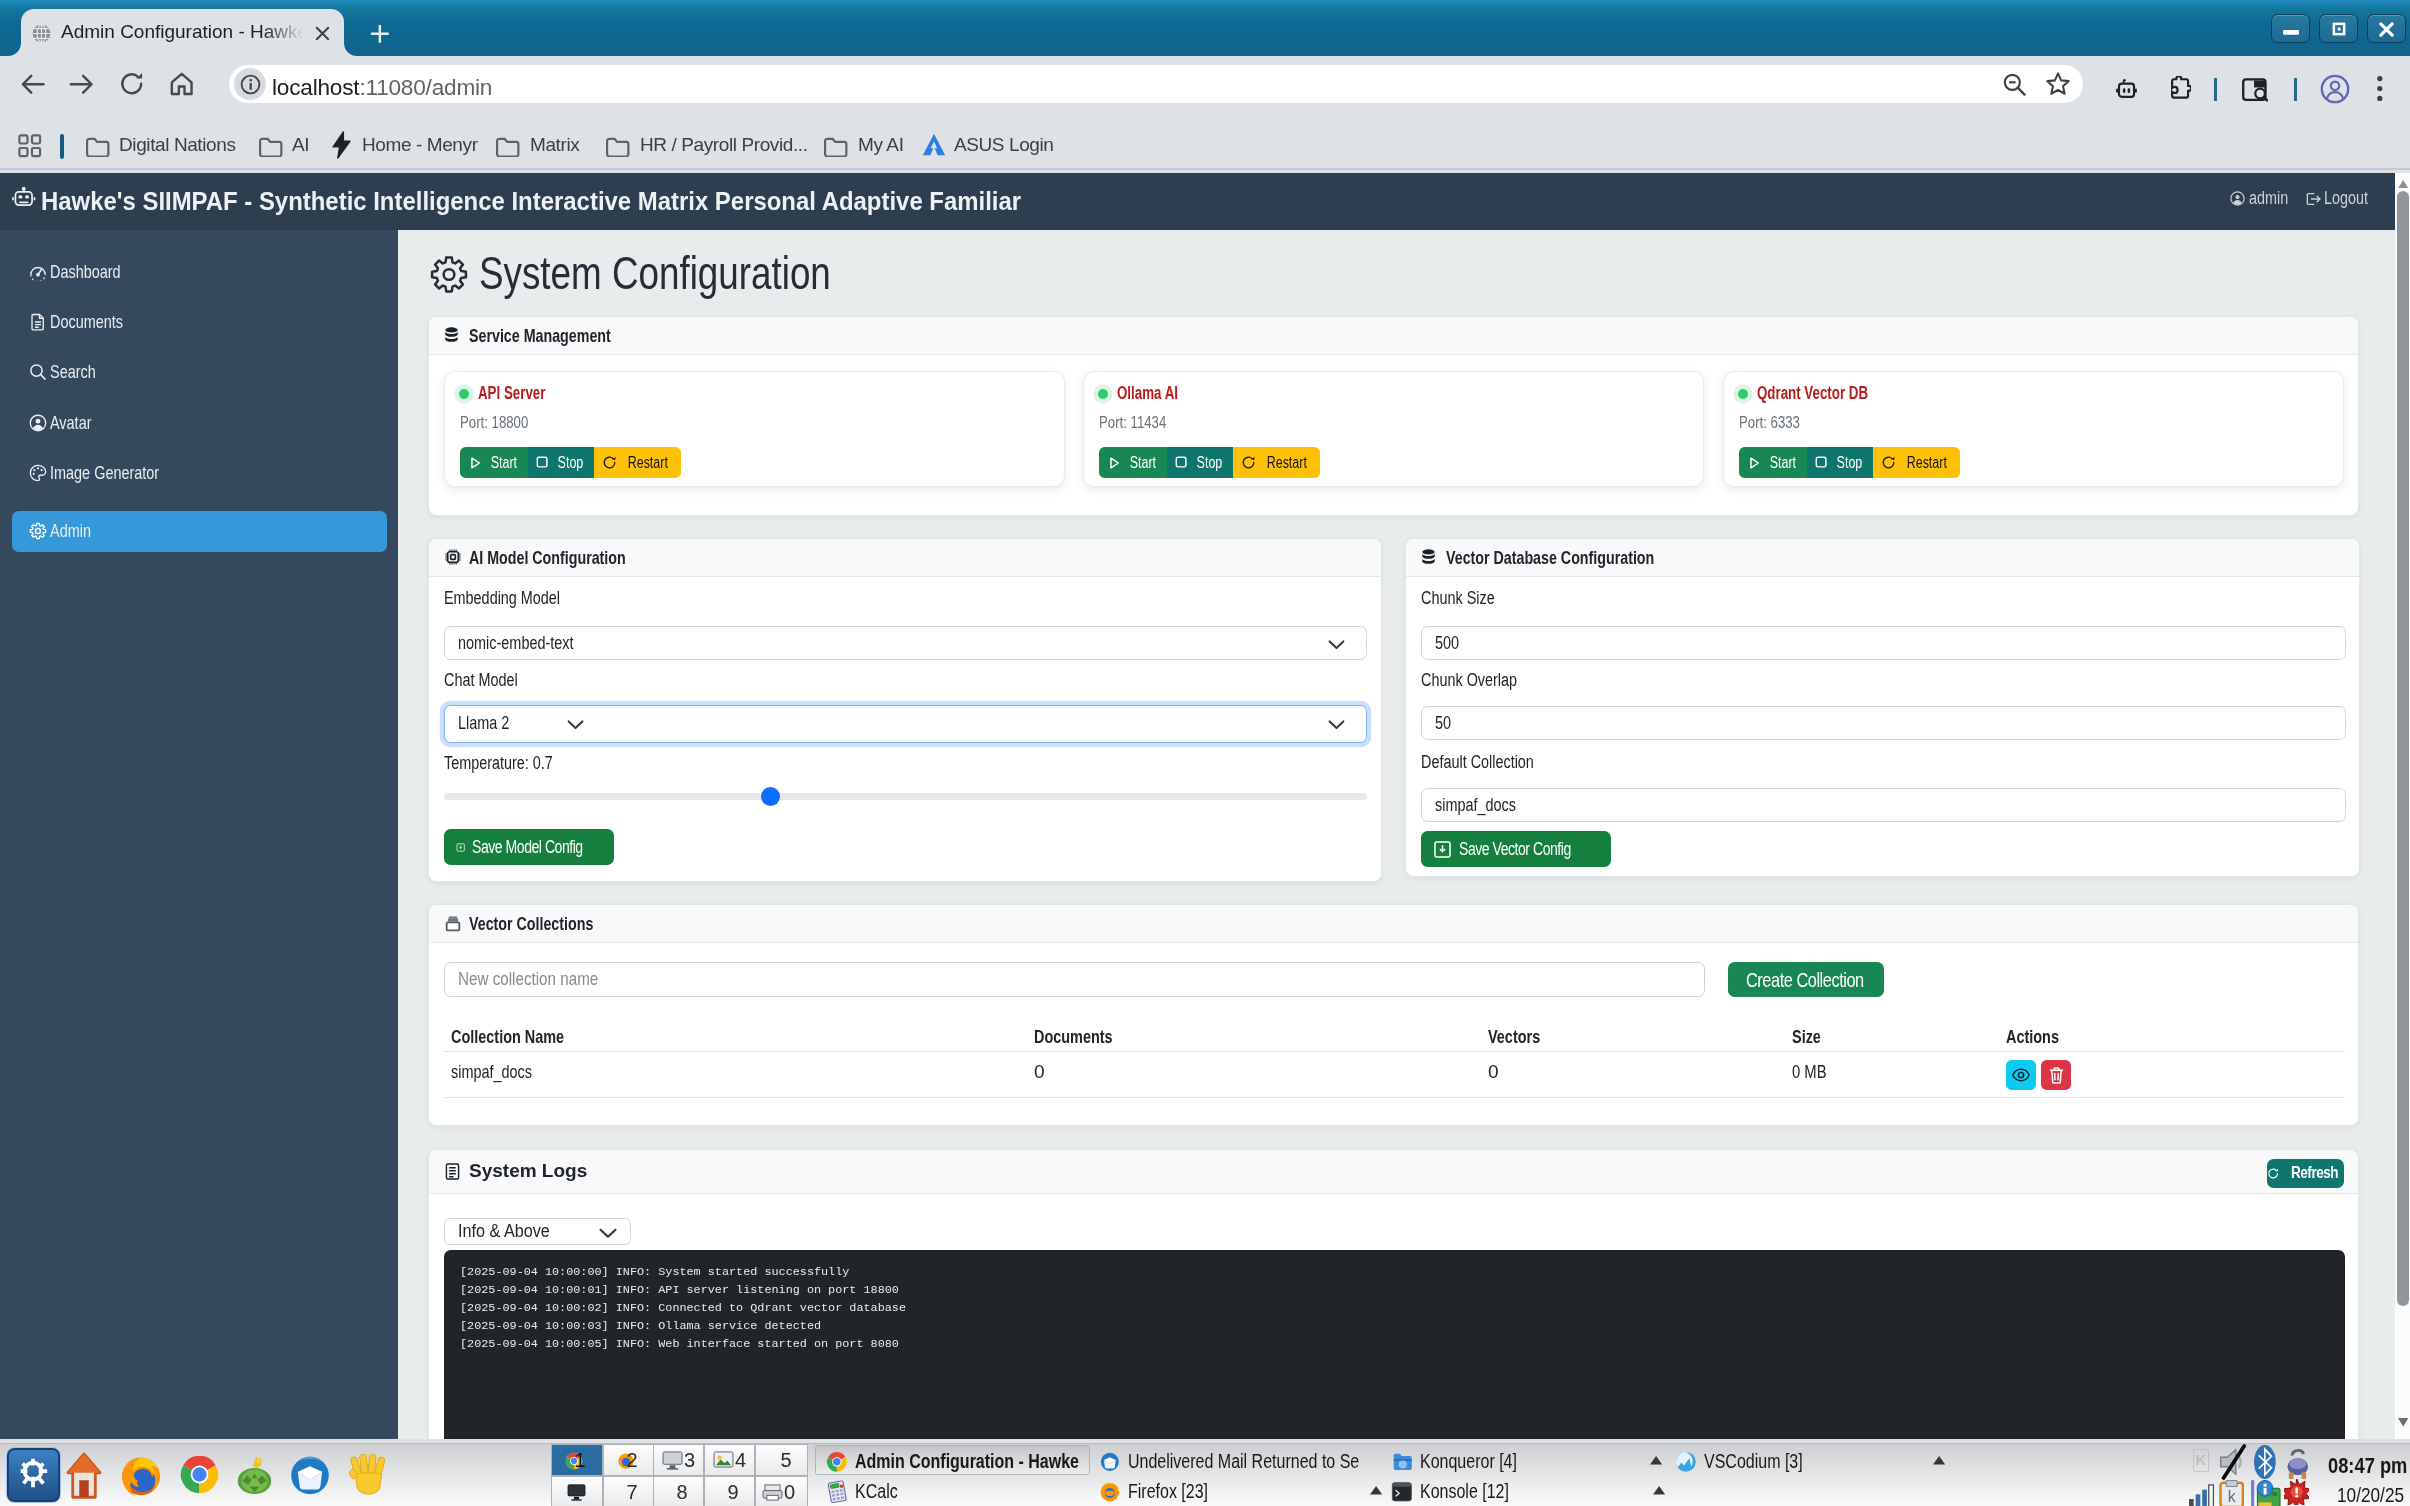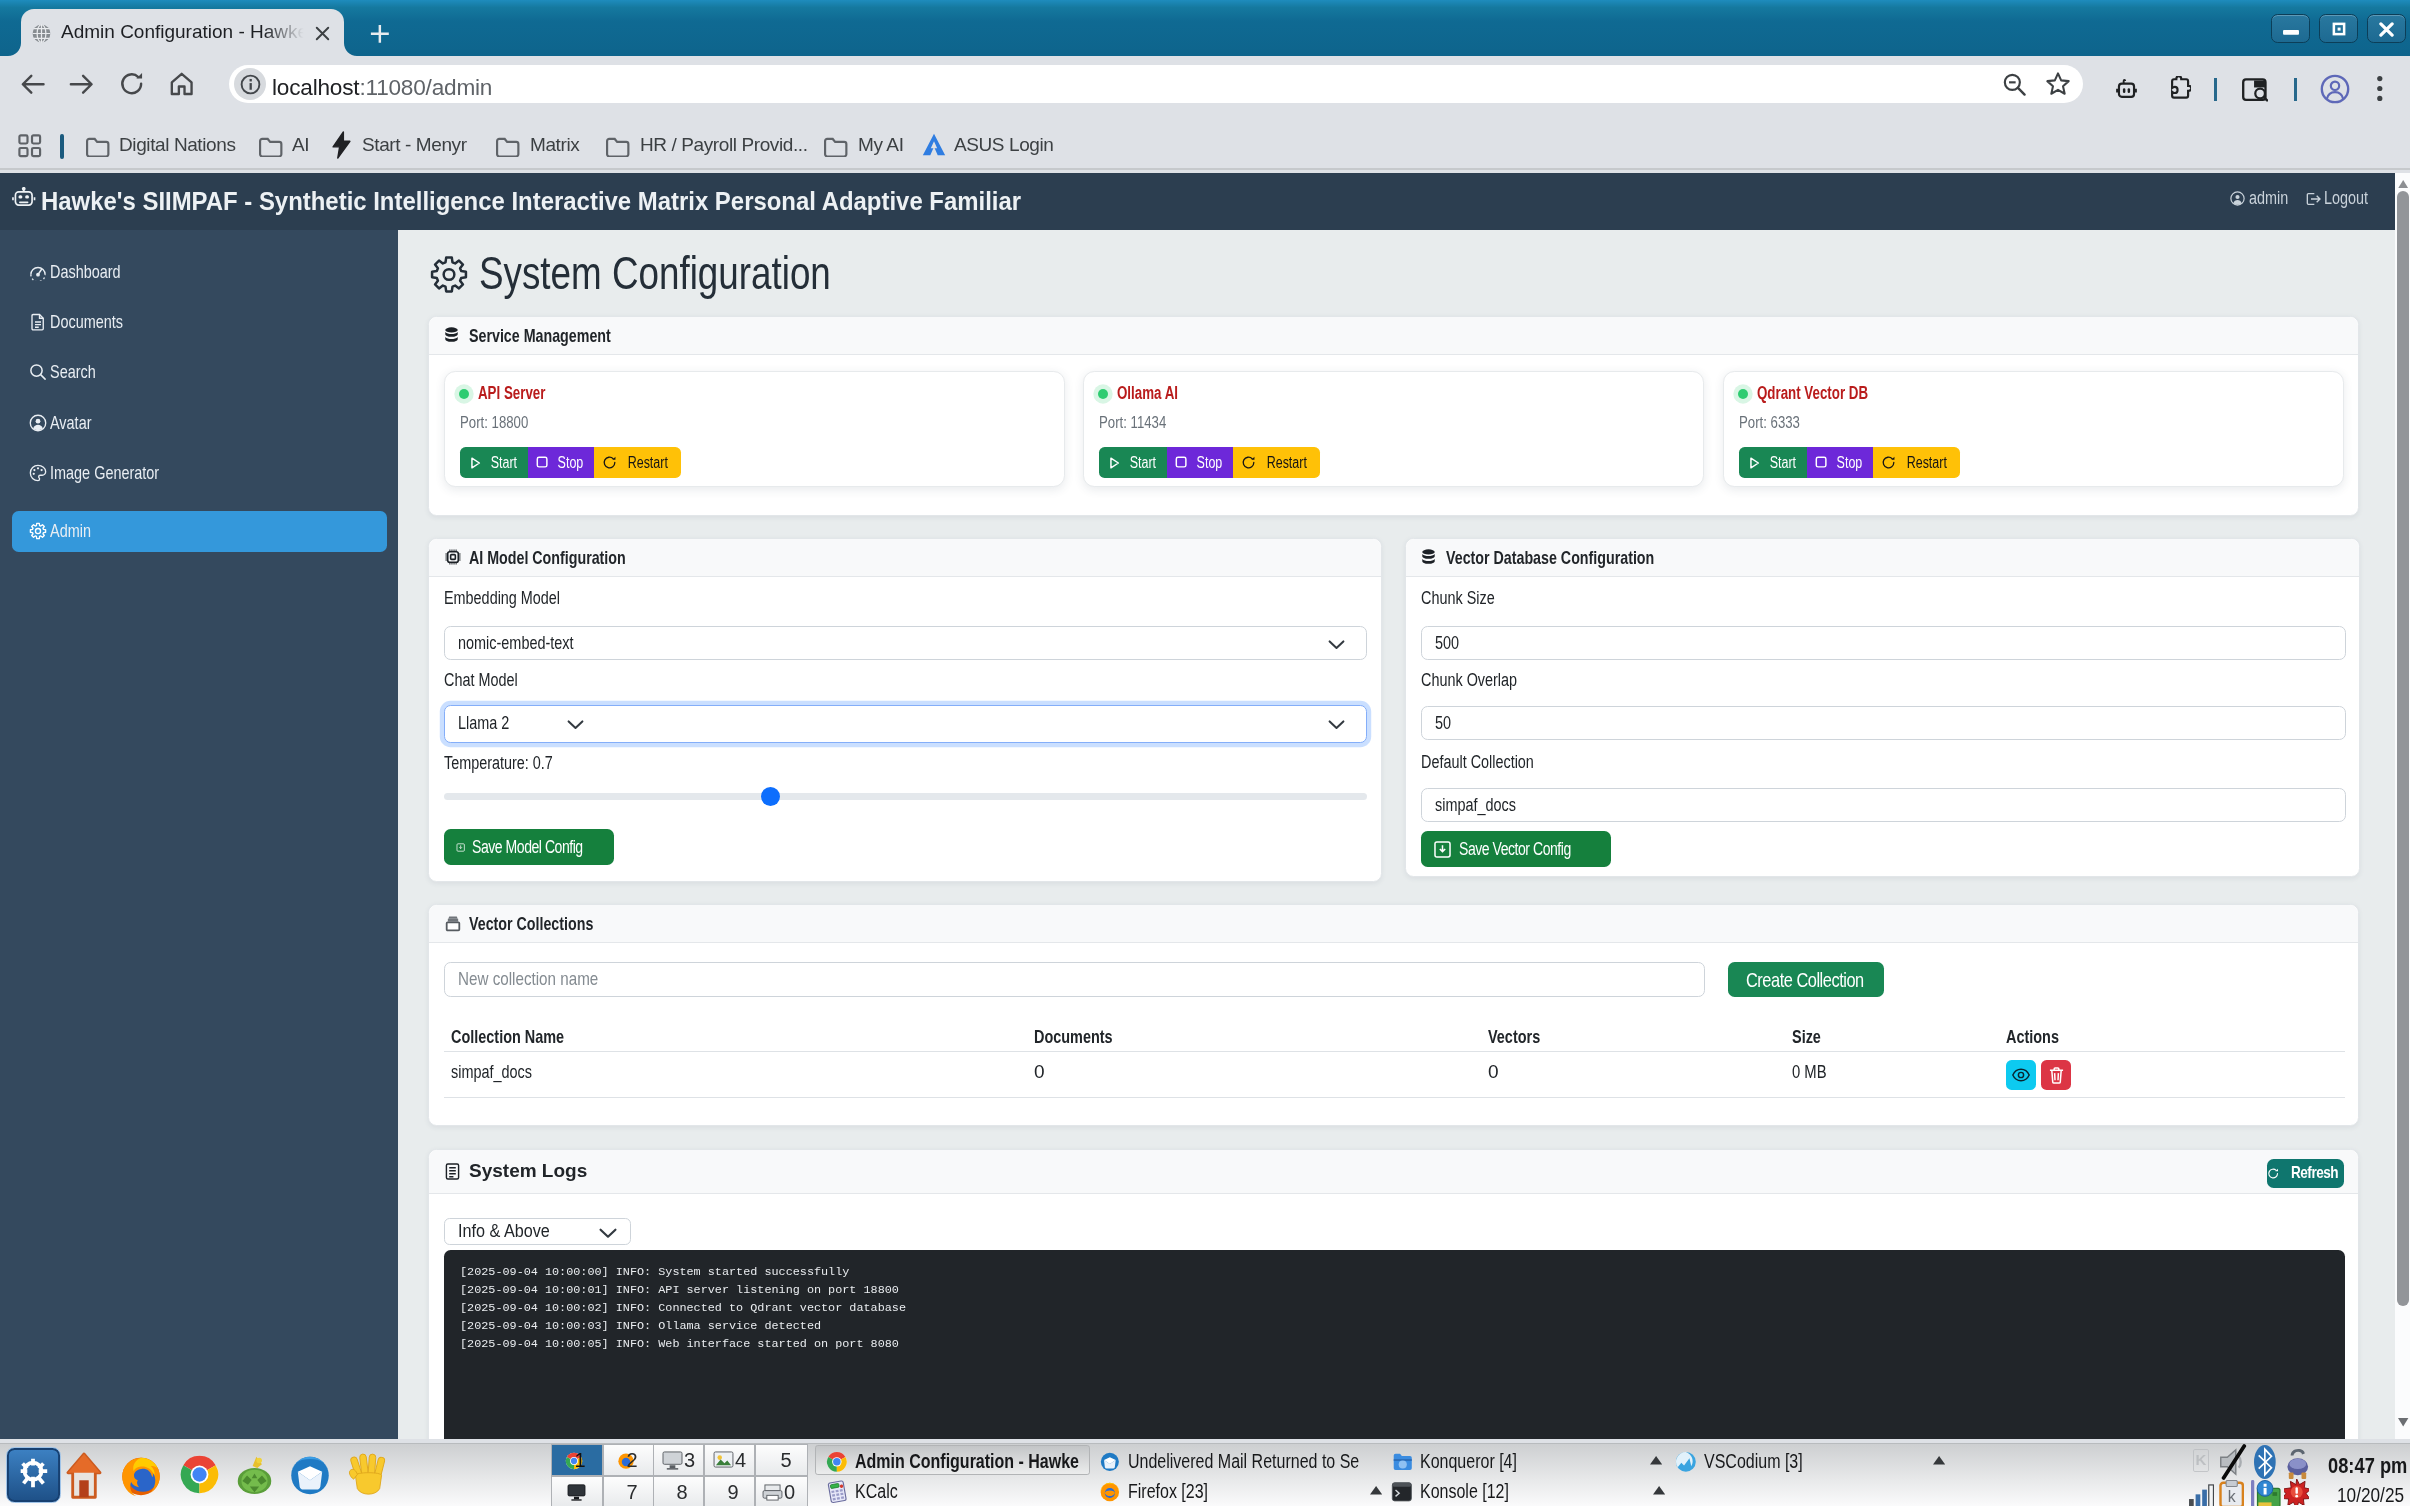--- a/index.html
+++ b/index.html
@@ -38,21 +38,21 @@
 .chead{position:absolute;left:0;top:0;right:0;height:38px;background:#f8f9fa;border-bottom:0.9px solid #e4e7ea;border-radius:8.5px 8.5px 0 0;font-size:19px;font-weight:700;color:#212529}
 .chead .ic{position:absolute;left:16px;top:9.4px}
 .chead .tx{position:absolute;left:40px;top:7.5px}
 .scard{position:absolute;background:#fff;border:0.9px solid #e7eaec;border-radius:11.3px;box-shadow:0 2.8px 9.4px rgba(40,60,80,.10);width:621px;height:116px;top:54px}
 .dot{position:absolute;width:10.4px;height:10.4px;border-radius:50%;background:#2ecc71;box-shadow:0 0 0 4.7px rgba(46,204,113,.18)}
 .stitle{position:absolute;font-size:18px;font-weight:700;color:#b91c1c}
 .sport{position:absolute;font-size:16.5px;color:#697179}
 .bgroup{position:absolute;display:flex;height:31px}
 .bgroup .b{height:31px;display:flex;align-items:center;gap:5.6px;padding:0 7.5px;font-size:16px;color:#fff}
 .b.start{background:#198754;border-radius:5.6px 0 0 5.6px}
-.b.stop{background:#6d28d9}
+.b.stop{background:#0f766e}
 .b.restart{background:#ffc107;color:#151515;border-radius:0 5.6px 5.6px 0}
 .lbl{position:absolute;font-size:18px;color:#212529}
 .sel,.inp{position:absolute;height:34px;background:#fff;border:0.9px solid #ced4da;border-radius:6.6px;font-size:19px;color:#212529;line-height:32px;padding-left:13px}
 .chev{position:absolute;top:11.3px}
 .btn{position:absolute;display:flex;align-items:center;justify-content:center;gap:7.5px;font-size:18px;letter-spacing:-0.6px;color:#fff;border-radius:6.6px;white-space:nowrap}
 .btn.blue{background:#15803d}
 .btn.green{background:#198754}
 .btn.gray{background:#0f766e}
 .th{position:absolute;font-size:19px;font-weight:700;color:#212529}
 .td{position:absolute;font-size:19px;color:#212529}
@@ -182,21 +182,21 @@
       <use href="#fold"></use>
     </svg>
     <div class="bm" style="left:119px">Digital Nations</div>
   <svg class="abs bmf" style="left:258px" viewBox="0 0 26 24" width="24.5" height="22.6">
       <use href="#fold"></use>
     </svg>
     <div class="bm" style="left:292px">AI</div>
   <svg class="abs" style="left:331px;top:18px" width="21" height="28" viewBox="0 0 22 30">
       <path d="M13 1L2 17h7l-2 12L20 11h-7z" fill="#202124" stroke="#202124" stroke-width="1.5" stroke-linejoin="round"></path>
     </svg>
-    <div class="bm" style="left:362px">Start - Menyr</div>
+    <div class="bm" style="left:362px">Home - Menyr</div>
   <svg class="abs bmf" style="left:495px" viewBox="0 0 26 24" width="24.5" height="22.6">
       <use href="#fold"></use>
     </svg>
     <div class="bm" style="left:530px">Matrix</div>
   <svg class="abs bmf" style="left:605px" viewBox="0 0 26 24" width="24.5" height="22.6">
       <use href="#fold"></use>
     </svg>
     <div class="bm" style="left:640px">HR / Payroll Provid...</div>
   <svg class="abs bmf" style="left:823px" viewBox="0 0 26 24" width="24.5" height="22.6">
       <use href="#fold"></use>

